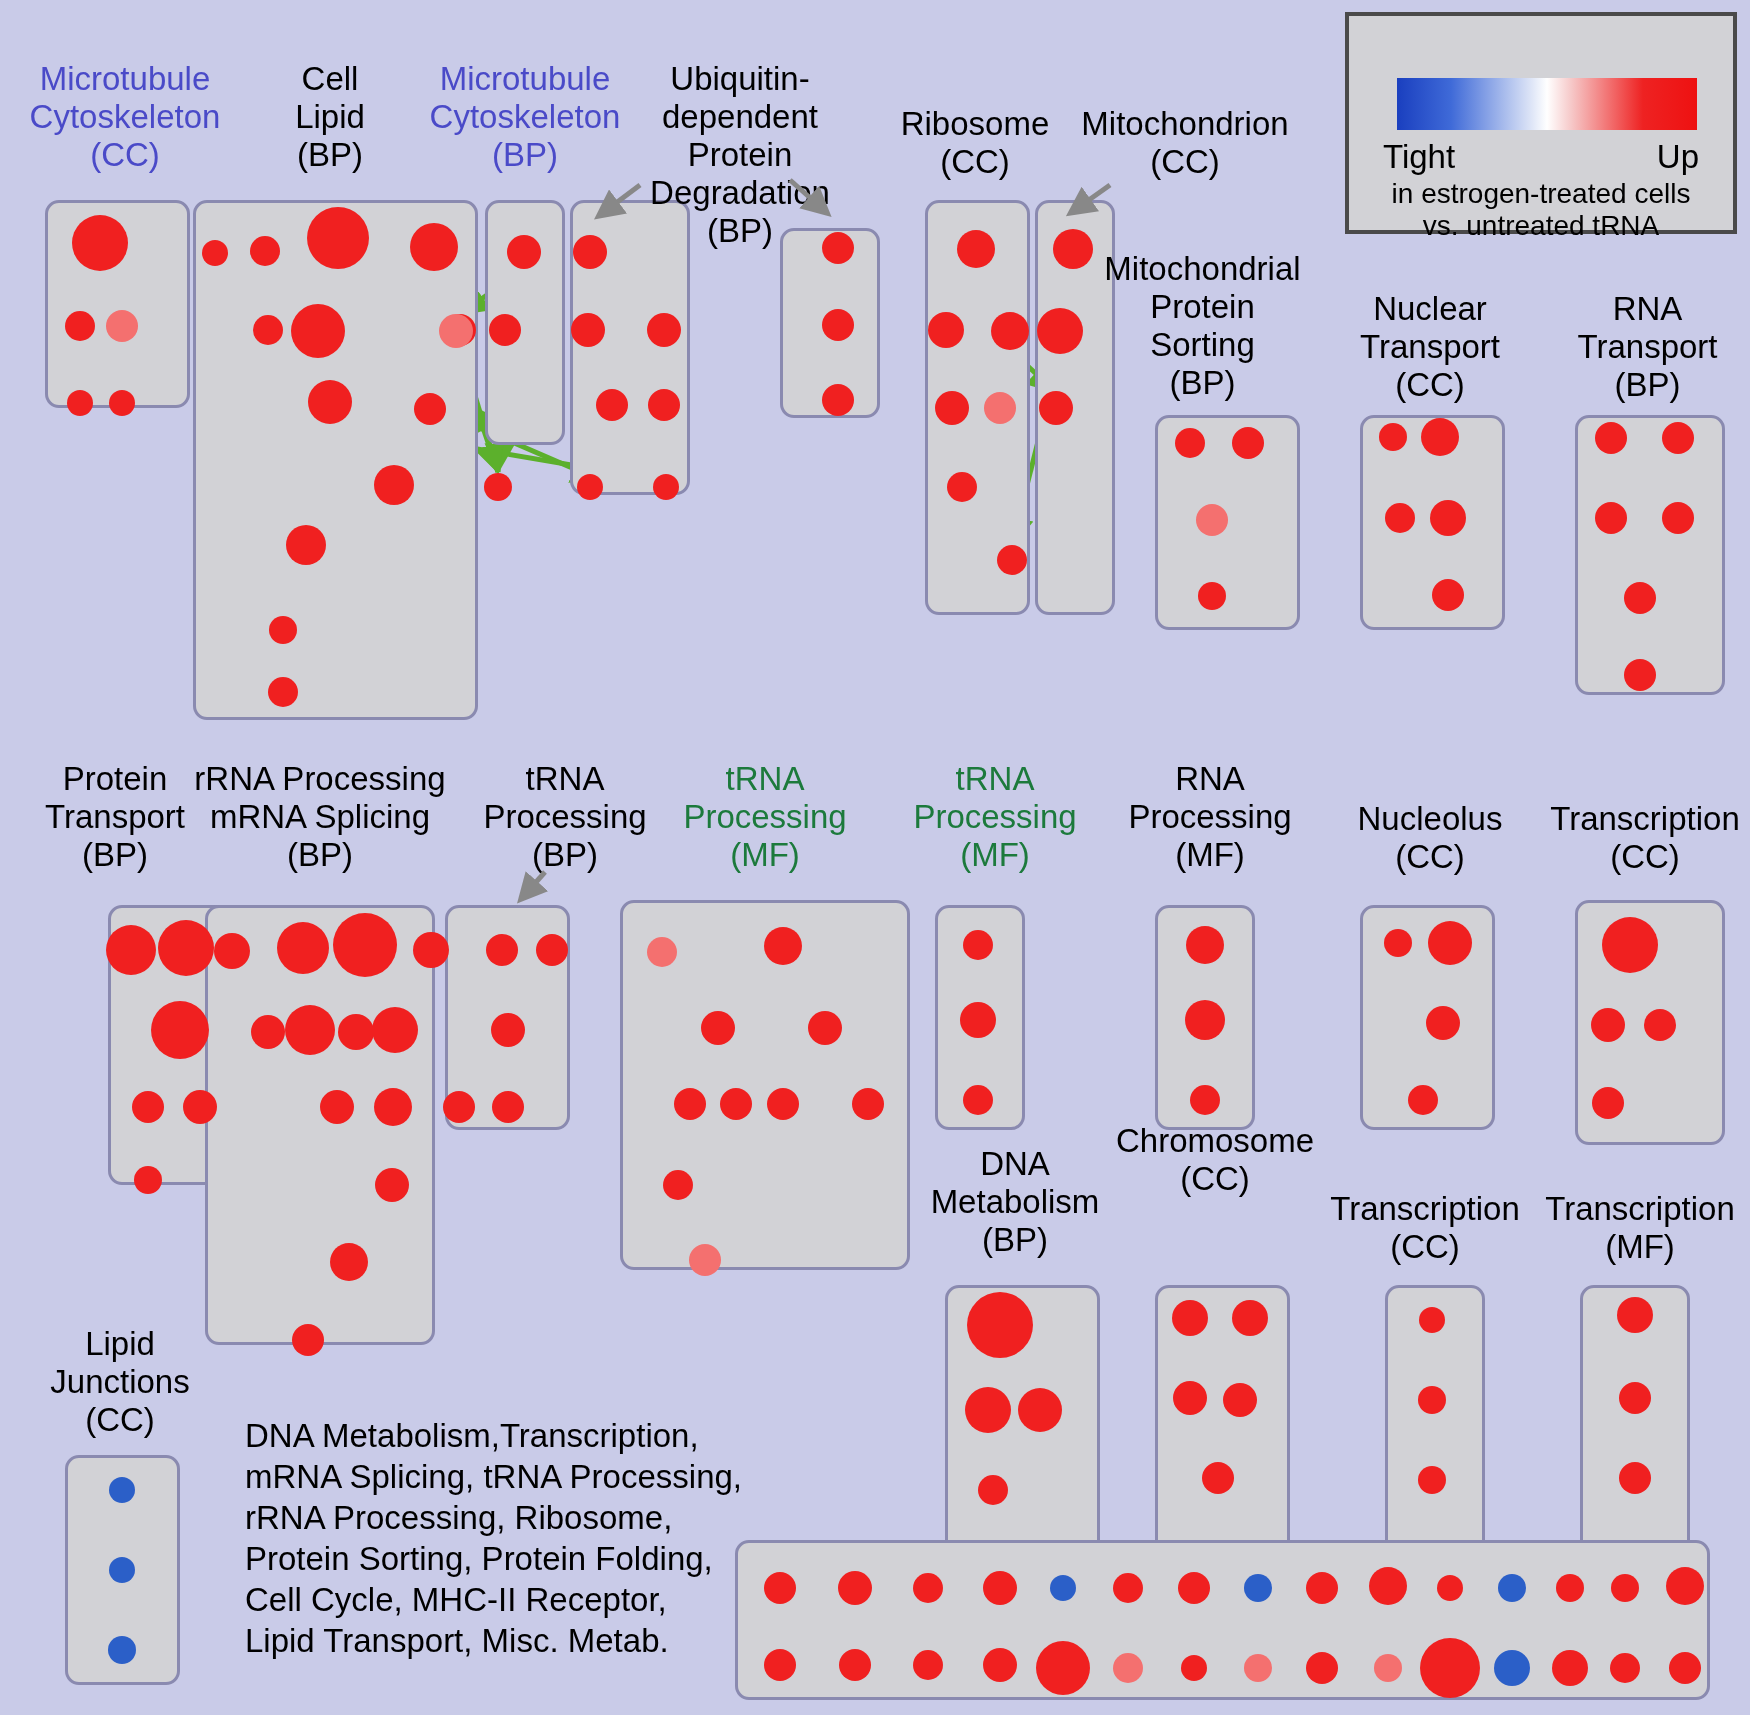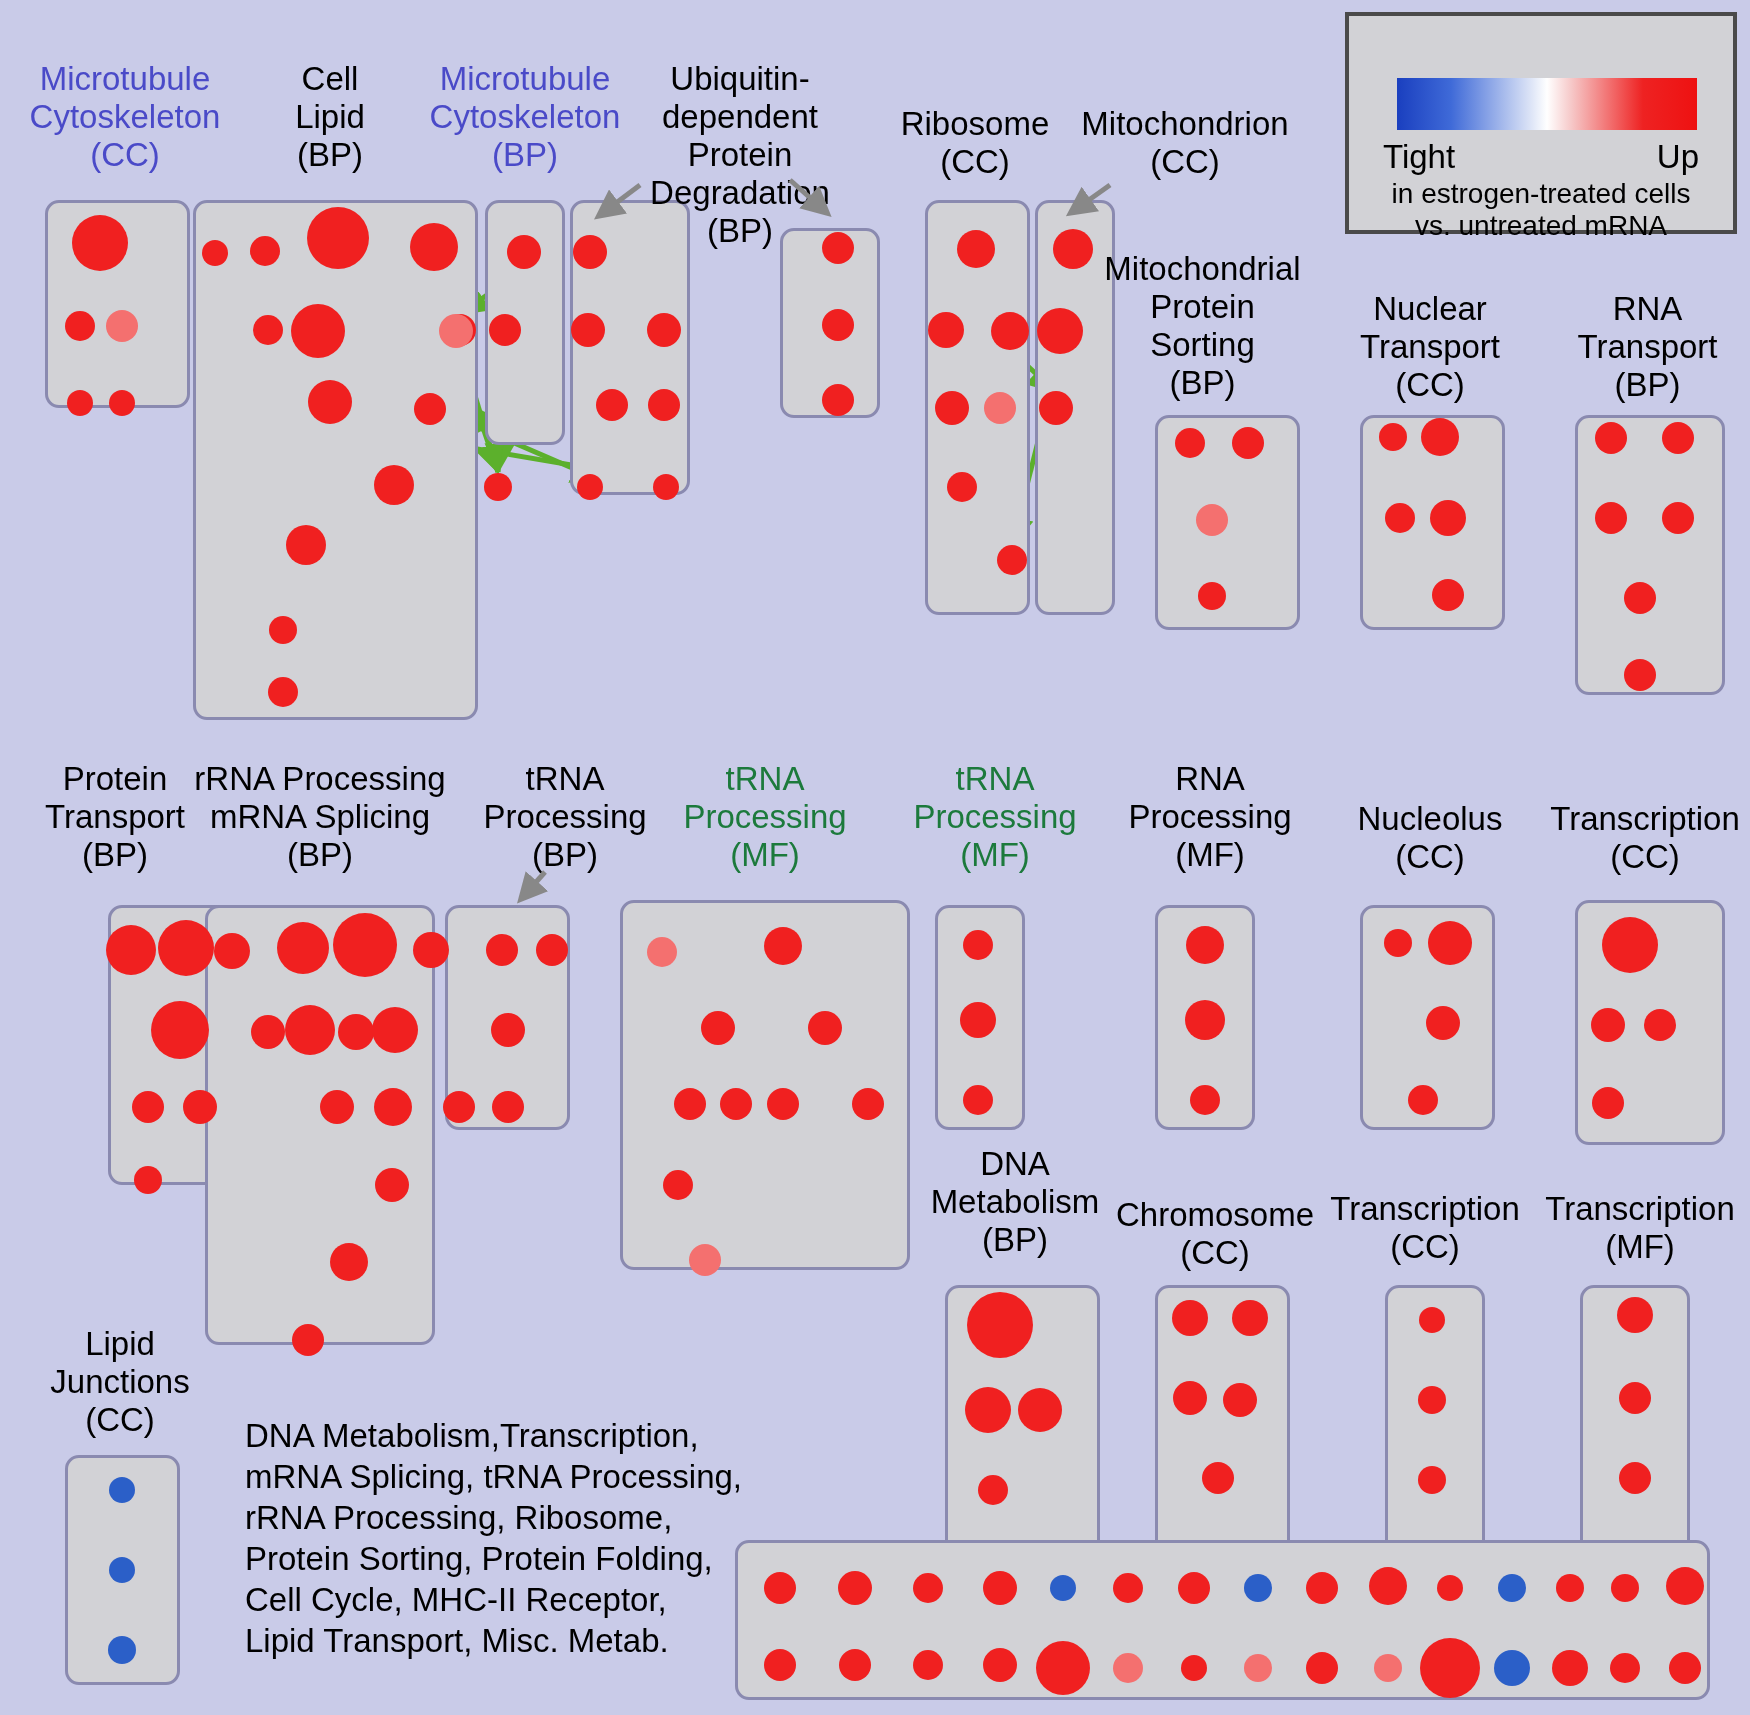--- a/index.html
+++ b/index.html
@@ -424,21 +424,21 @@
       <div class="label" style="left: 1110px; top: 760px; width: 200px;">RNA
 Processing
 (MF)</div>
       <div class="label" style="left: 1330px; top: 800px; width: 200px;">Nucleolus
 (CC)</div>
       <div class="label" style="left: 1545px; top: 800px; width: 200px;">Transcription
 (CC)</div>
       <div class="label" style="left: 915px; top: 1145px; width: 200px;">DNA
 Metabolism
 (BP)</div>
-      <div class="label" style="left: 1110px; top: 1196px; width: 210px;">Chromosome
+      <div class="label" style="left: 1110px; top: 1122px; width: 210px;">Chromosome
 (CC)</div>
       <div class="label" style="left: 1320px; top: 1190px; width: 210px;">Transcription
 (CC)</div>
       <div class="label" style="left: 1535px; top: 1190px; width: 210px;">Transcription
 (MF)</div>
       <div class="label" style="left: 25px; top: 1325px; width: 190px;">Lipid
 Junctions
 (CC)</div>
     </div>
 
@@ -447,21 +447,21 @@
 rRNA Processing, Ribosome,
 Protein Sorting, Protein Folding,
 Cell Cycle, MHC-II Receptor,
 Lipid Transport, Misc. Metab.</div>
 
   <div class="legend">
     <div class="legend-bar"></div>
     <div class="legend-down">Tight</div>
     <div class="legend-up">Up</div>
     <div class="legend-sub">in estrogen-treated cells
-vs. untreated mRNA</div>
+vs. untreated tRNA</div>
   </div>
 
   <svg class="edges" id="arrow-annotations">
     <g stroke="#888888" stroke-width="5" fill="none">
       <path d="M640,185 L600,215" marker-end="url(#grayarrow)"></path>
       <path d="M790,180 L826,212" marker-end="url(#grayarrow)"></path>
       <path d="M1110,185 L1072,212" marker-end="url(#grayarrow)"></path>
       <path d="M545,872 L522,898" marker-end="url(#grayarrow)"></path>
     </g>
     <defs>

